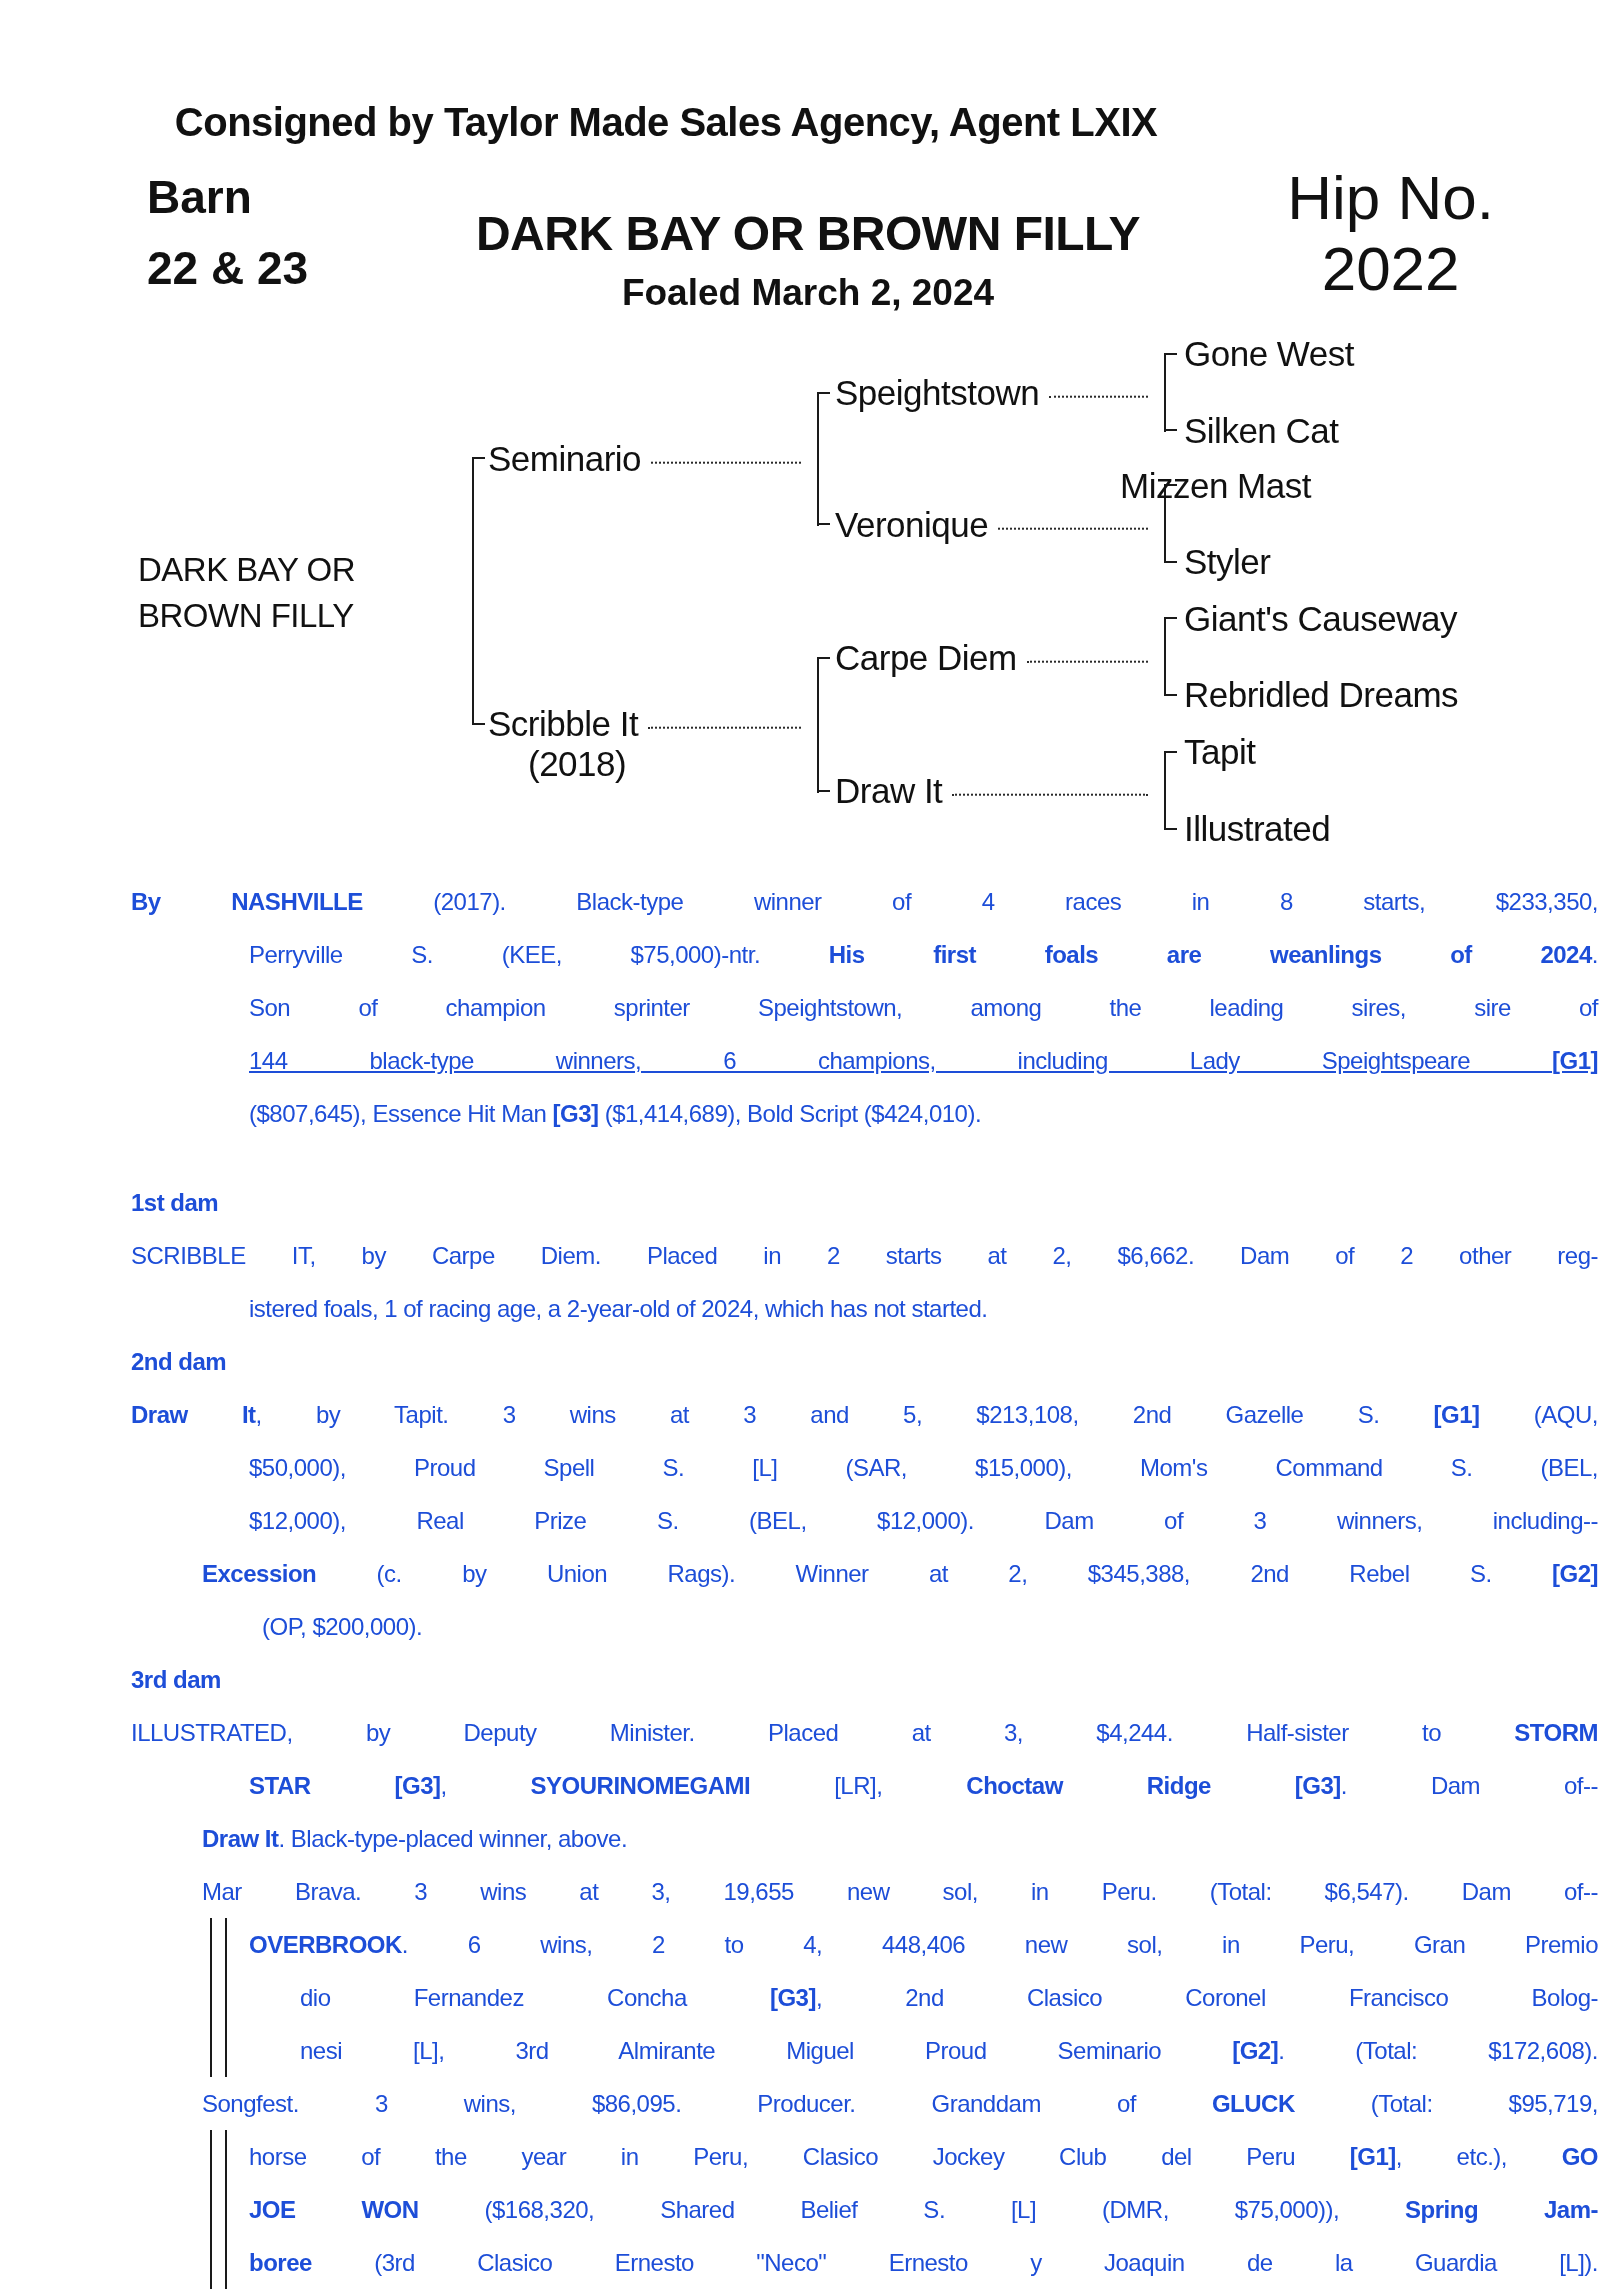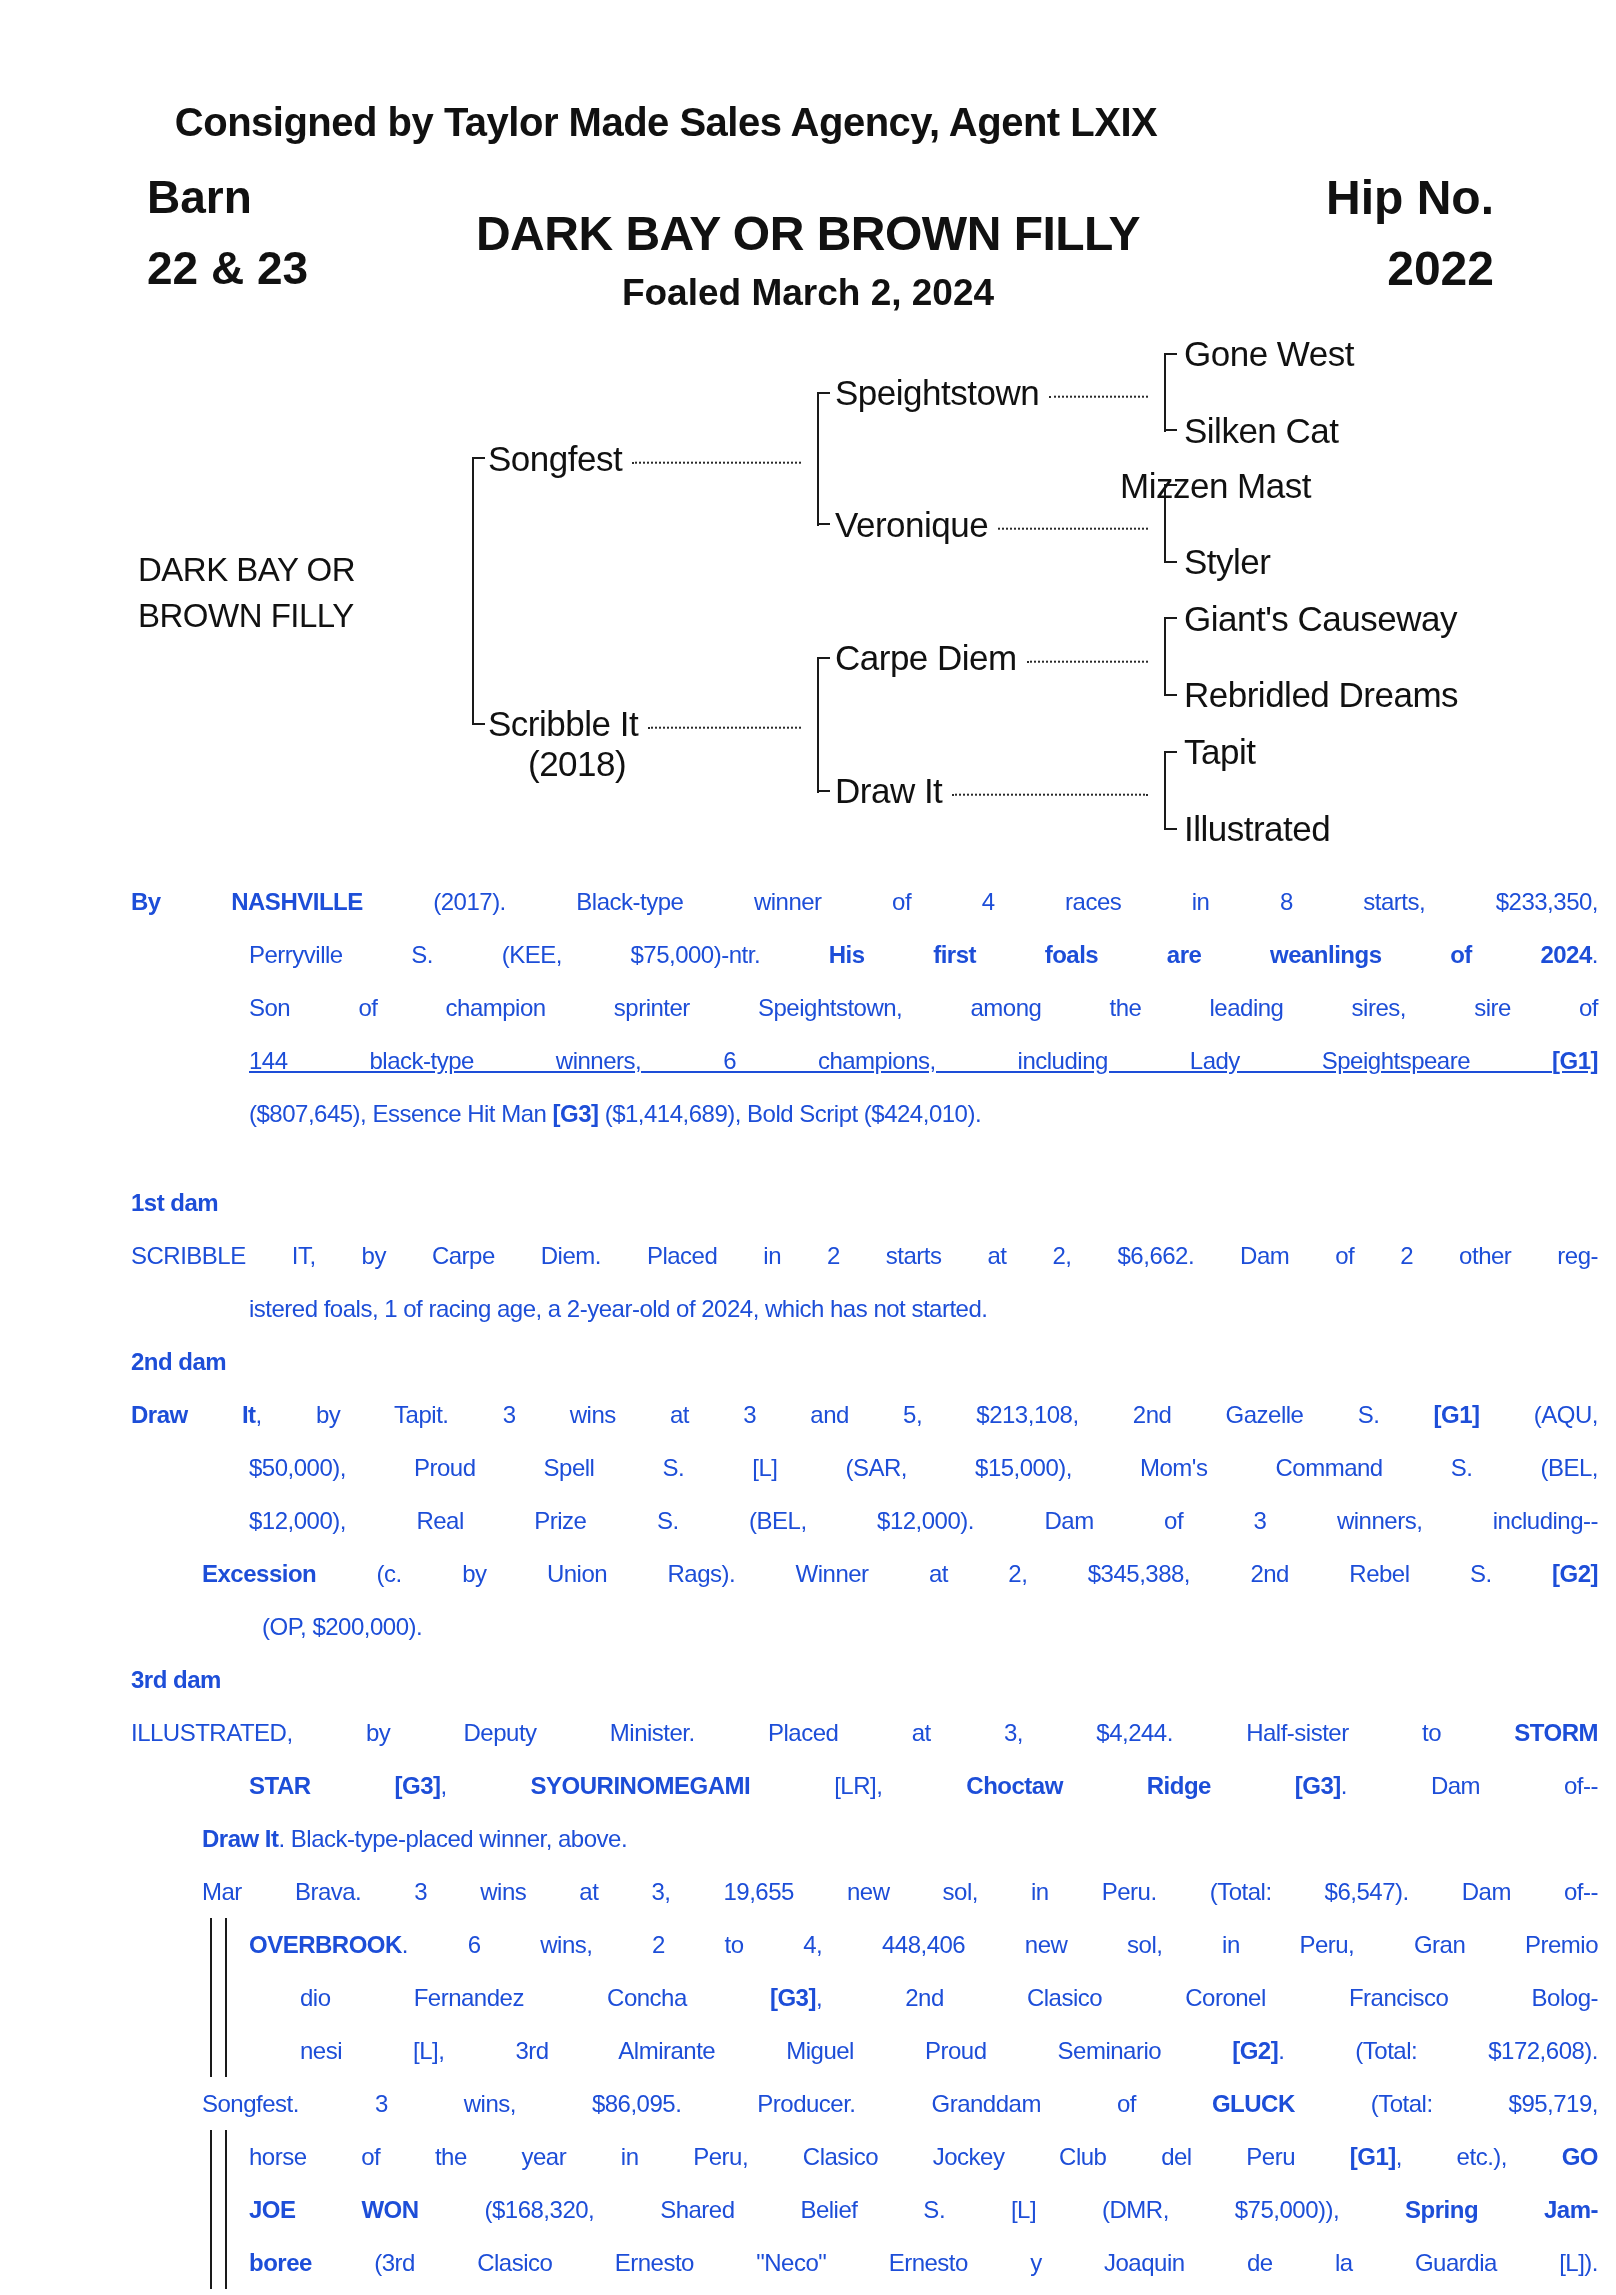--- a/index.html
+++ b/index.html
@@ -3,21 +3,21 @@
 <meta charset="utf-8">
 <style>
   html,body{margin:0;padding:0;background:#ffffff;}
   #page{position:relative;width:1616px;height:3227px;background:#fff;overflow:hidden;
         font-family:"Liberation Sans", sans-serif;color:#111;}
   .b{font-weight:700;}
   
   .consigned{position:absolute;top:100px;left:0;width:1332px;text-align:center;
              font-size:40px;font-weight:700;letter-spacing:-0.5px;}
   .barn{position:absolute;top:162px;left:147px;font-size:46px;font-weight:700;line-height:71px;}
-  .hip{position:absolute;top:162px;right:122px;font-size:48px;font-weight:700;line-height:71px;text-align:right;}
+  .hip{position:absolute;top:162px;right:122px;font-size:62px;font-weight:400;line-height:71px;text-align:center;}
   .title{position:absolute;top:206px;left:0;width:1616px;text-align:center;
          font-size:48px;font-weight:700;letter-spacing:-0.5px;}
   .foaled{position:absolute;top:272px;left:0;width:1616px;text-align:center;
           font-size:37px;font-weight:700;}
   
   .tree{position:absolute;top:0;left:0;width:1616px;height:918px;}
   .pname{font-size:35px;letter-spacing:-0.5px;white-space:nowrap;}
   .entry{position:absolute;display:flex;align-items:baseline;height:41px;line-height:41px;}
   .leader{flex:1;margin:0 8.3px 0 10px;border-bottom:2.8px dotted #2a2a2a;transform:translateY(-7.3px);}
   .plain{position:absolute;height:41px;line-height:41px;}
@@ -54,21 +54,21 @@
   <div class="tree">
 
     <div class="subject" style="top:547px;">DARK BAY OR</div>
     <div class="subject" style="top:593px;">BROWN FILLY</div>
 
     <div class="vline" style="left:472px;top:457px;height:268px;"></div>
     <div class="stub" style="left:472px;top:457px;"></div>
     <div class="stub" style="left:472px;top:723px;"></div>
 
     <div class="entry" style="left:488px;top:438px;width:321px;">
-      <span class="pname">Songfest</span>
+      <span class="pname">Seminario</span>
       <i class="leader"></i>
     </div>
     <div class="entry" style="left:488px;top:703px;width:321px;">
       <span class="pname">Scribble It</span>
       <i class="leader"></i>
     </div>
     <div class="plain pname" style="left:528px;top:743px;">(2018)</div>
 
     <div class="vline" style="left:817px;top:392px;height:134px;"></div>
     <div class="stub" style="left:817px;top:392px;"></div>

